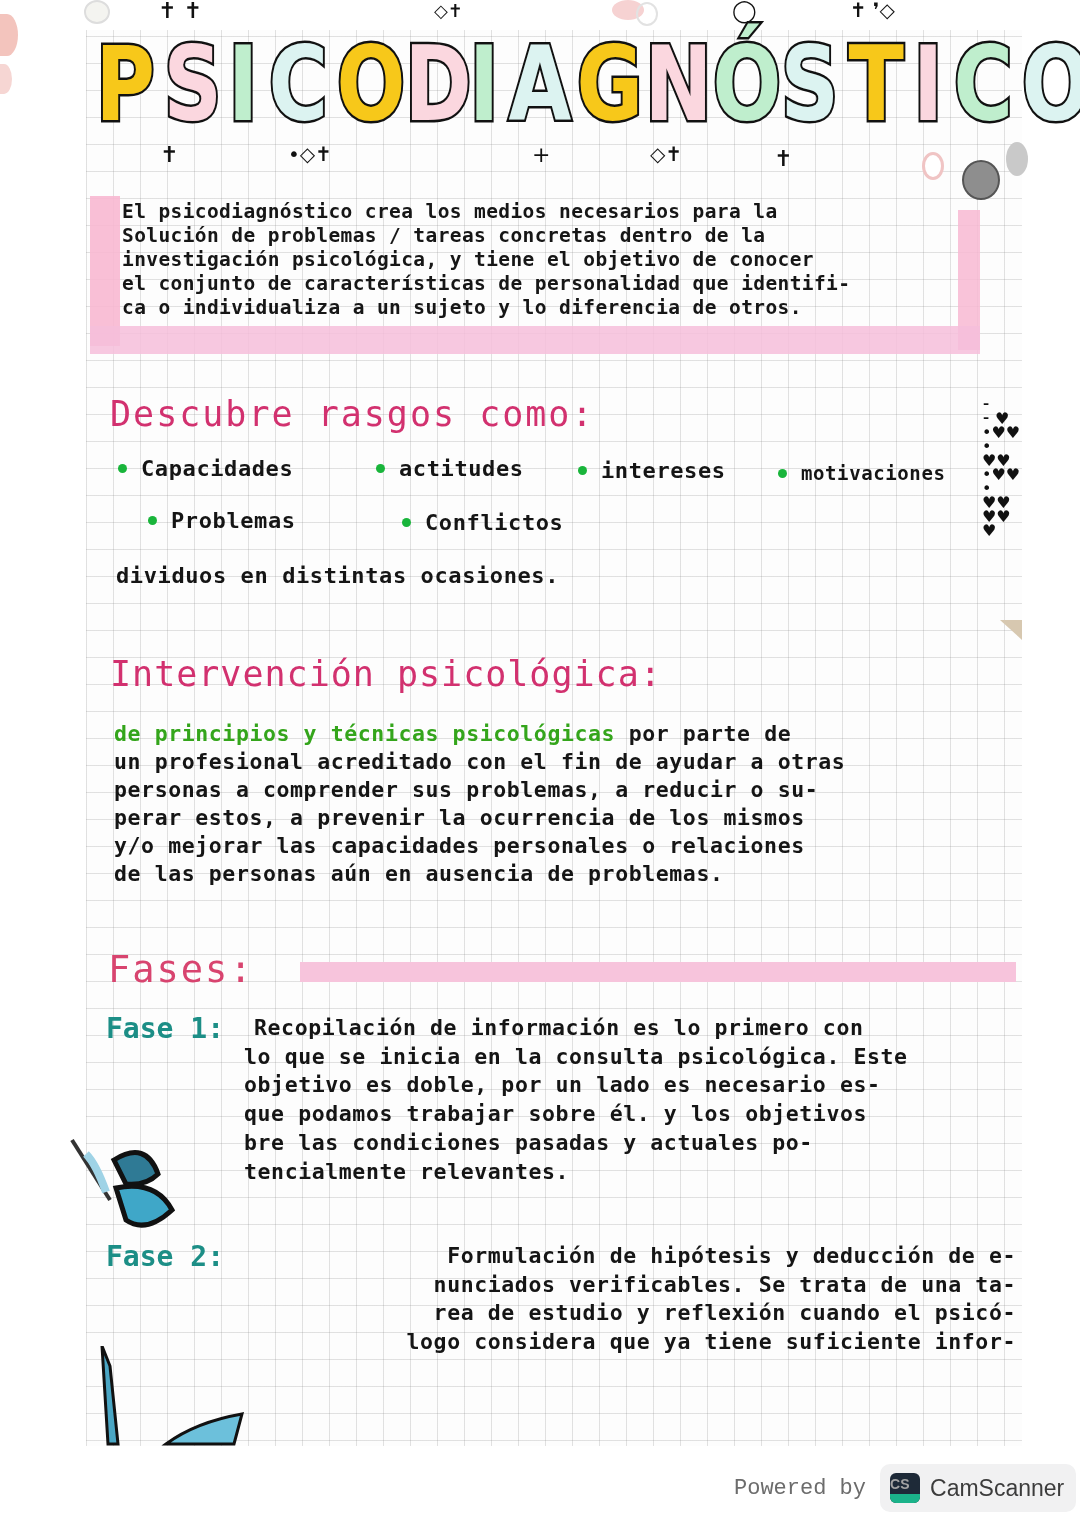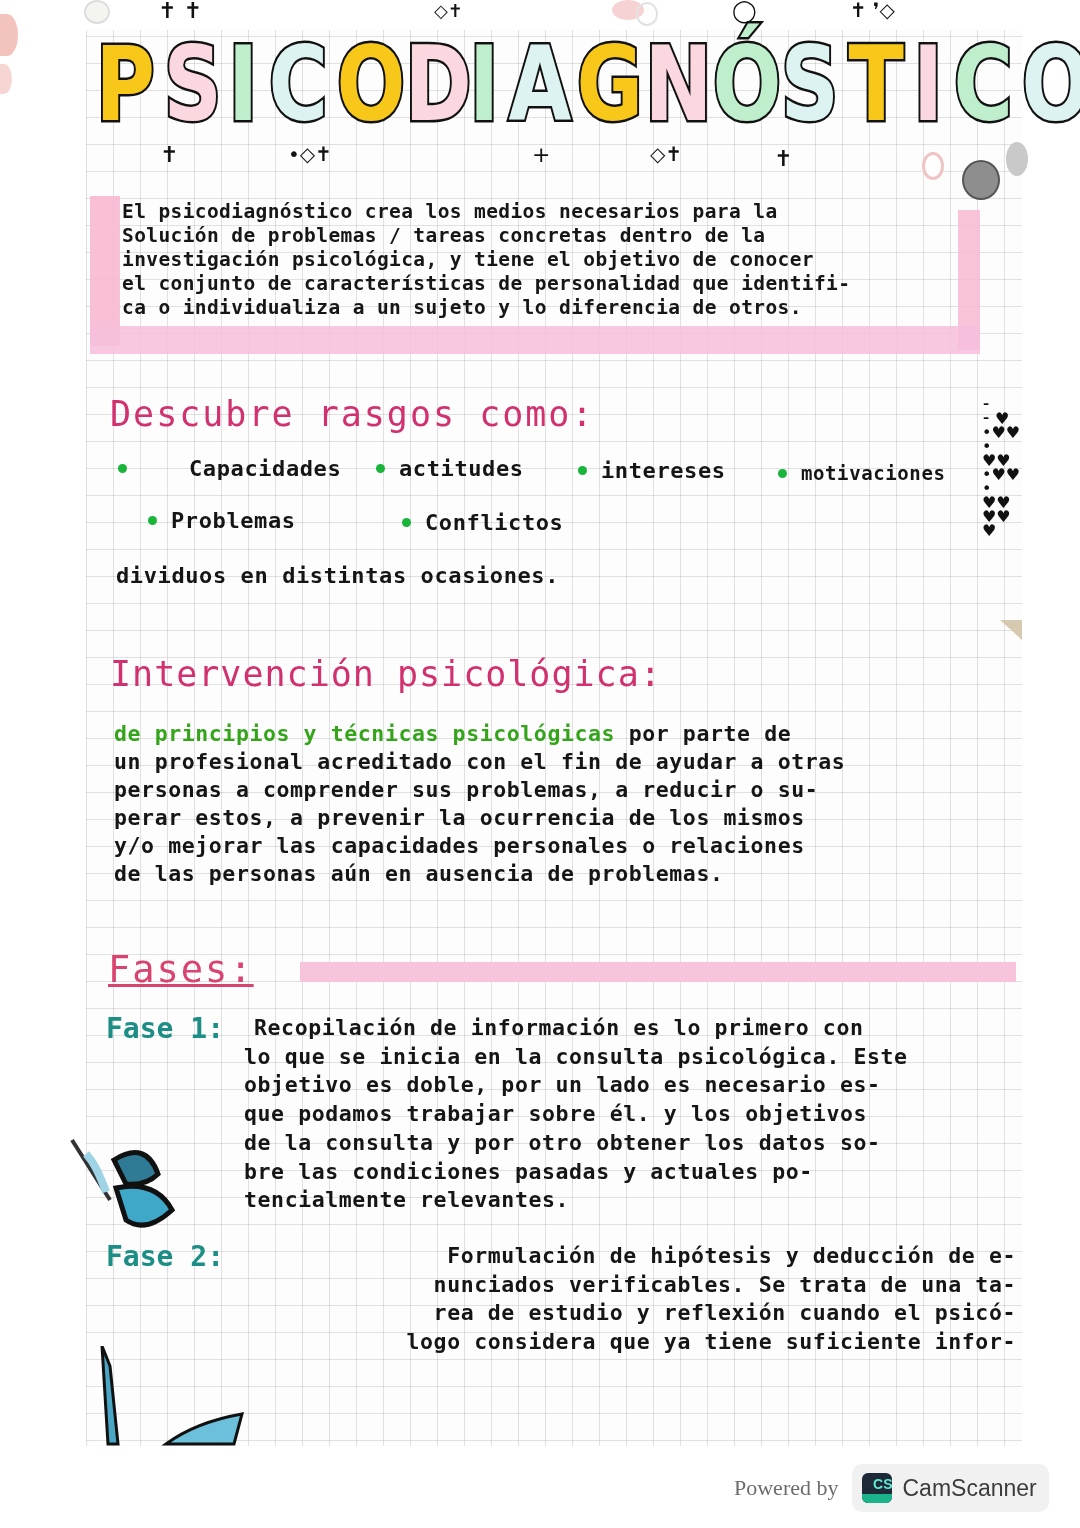--- a/index.html
+++ b/index.html
@@ -72,29 +72,29 @@
 
   .phase-label {
     position: absolute; font-family: "DejaVu Sans Mono", monospace; font-weight: bold;
     color: #1c8e86; font-size: 28px;
   }
   .phase-text { position: absolute; left: 244px; width: 772px; font-size: 21.5px; line-height: 28.7px; }
 
   .butterfly { position: absolute; }
 
   .footer { position: absolute; left: 734px; top: 1464px; height: 48px; display: flex; align-items: center; }
-  .footer .powered { font-family: Liberation Serif, serif; font-size: 22px; color: #6c6c6c; margin-right: 14px; }
+  .footer .powered { font-family: Liberation Mono, monospace; font-size: 22px; color: #6c6c6c; margin-right: 14px; }
   .footer .badge {
     display: flex; align-items: center; background: #f1f1f2; border-radius: 10px;
     padding: 0 12px 0 10px; height: 48px; margin-left: 0;
   }
   .footer .cs-logo {
     width: 30px; height: 30px; border-radius: 6px; background: #1e2a38; position: relative; overflow: hidden;
-    color: #5eead4; font-family: "Liberation Sans", sans-serif; font-weight: bold; font-size: 14px;
-    display: flex; align-items: flex-start; justify-content: flex-end; padding-top: 3px; margin-right: 10px;
+    color: #a3a3a3; font-family: "Liberation Sans", sans-serif; font-weight: bold; font-size: 14px;
+    display: flex; align-items: flex-start; justify-content: flex-start; padding-top: 3px; margin-right: 10px;
   }
   .footer .cs-logo::after { content: ""; position: absolute; left: 0; bottom: 0; width: 100%; height: 9px; background: #1bb38a; }
   .footer .cs-name { font-family: "Liberation Sans", sans-serif; font-size: 23px; color: #3c3c3c; }
 </style>
 </head>
 <body>
 
 <div class="dot-circle" style="left:-4px;top:14px;width:22px;height:42px;background:#f3c4bd;border-radius:0 50% 50% 0;"></div>
 <div class="dot-circle" style="left:-4px;top:64px;width:16px;height:30px;background:#f6d6d3;border-radius:0 50% 50% 0;"></div>
 <div class="dot-circle" style="left:84px;top:0px;width:26px;height:24px;border:2px solid #ddd;background:#f4f4f0;"></div>
@@ -144,21 +144,21 @@
   <div>El psicodiagnóstico crea los medios necesarios para la</div>
   <div>Solución de problemas / tareas concretas dentro de la</div>
   <div>investigación psicológica, y tiene el objetivo de conocer</div>
   <div>el conjunto de características de personalidad que identifi-</div>
   <div>ca o individualiza a un sujeto y lo diferencia de otros.</div>
 </div>
 
 <div class="heading-pink" style="left:110px;top:394px;font-size:35px;">Descubre rasgos como:</div>
 
 <div class="traits hand">
-  <div class="trait" style="left:118px;top:456px;gap:48px;">
+  <div class="trait" style="left:118px;top:456px;">
       <span class="bullet"></span>
       <span>Capacidades</span>
     </div>
   <div class="trait" style="left:376px;top:456px;">
       <span class="bullet"></span>
       <span>actitudes</span>
     </div>
   <div class="trait" style="left:578px;top:458px;">
       <span class="bullet"></span>
       <span>intereses</span>
@@ -189,29 +189,28 @@
 <div class="para hand" style="left:114px;top:720px;width:880px;line-height:28px;font-size:21.5px;">
   <div><span class="green">de principios y técnicas psicológicas</span><span> por parte de</span></div>
   <div>un profesional acreditado con el fin de ayudar a otras</div>
   <div>personas a comprender sus problemas, a reducir o su-</div>
   <div>perar estos, a prevenir la ocurrencia de los mismos</div>
   <div>y/o mejorar las capacidades personales o relaciones</div>
   <div>de las personas aún en ausencia de problemas.</div>
 </div>
 
 <div class="fases-underline"></div>
-<div class="heading-pink" style="left:108px;top:948px;font-size:37px;color:#d8446f;text-decoration:underline;">Fases:</div>
+<div class="heading-pink" style="left:108px;top:948px;font-size:37px;color:#d8446f;">Fases:</div>
 
 <div class="phase-label" style="left:106px;top:1012px;">Fase 1:</div>
 <div class="phase-text hand" style="top:1014px;">
   <div style="padding-left:10px;">Recopilación de información es lo primero con</div>
   <div>lo que se inicia en la consulta psicológica. Este</div>
   <div>objetivo es doble, por un lado es necesario es-</div>
   <div>que podamos trabajar sobre él. y los objetivos</div>
-  <div>de la consulta y por otro obtener los datos so-</div>
   <div>bre las condiciones pasadas y actuales po-</div>
   <div>tencialmente relevantes.</div>
 </div>
 
 <div class="phase-label" style="left:106px;top:1240px;">Fase 2:</div>
 <div class="phase-text hand" style="top:1242px;text-align:right;">
   <div style="padding-left:6px;">Formulación de hipótesis y deducción de e-</div>
   <div>nunciados verificables. Se trata de una ta-</div>
   <div>rea de estudio y reflexión cuando el psicó-</div>
   <div>logo considera que ya tiene suficiente infor-</div>

